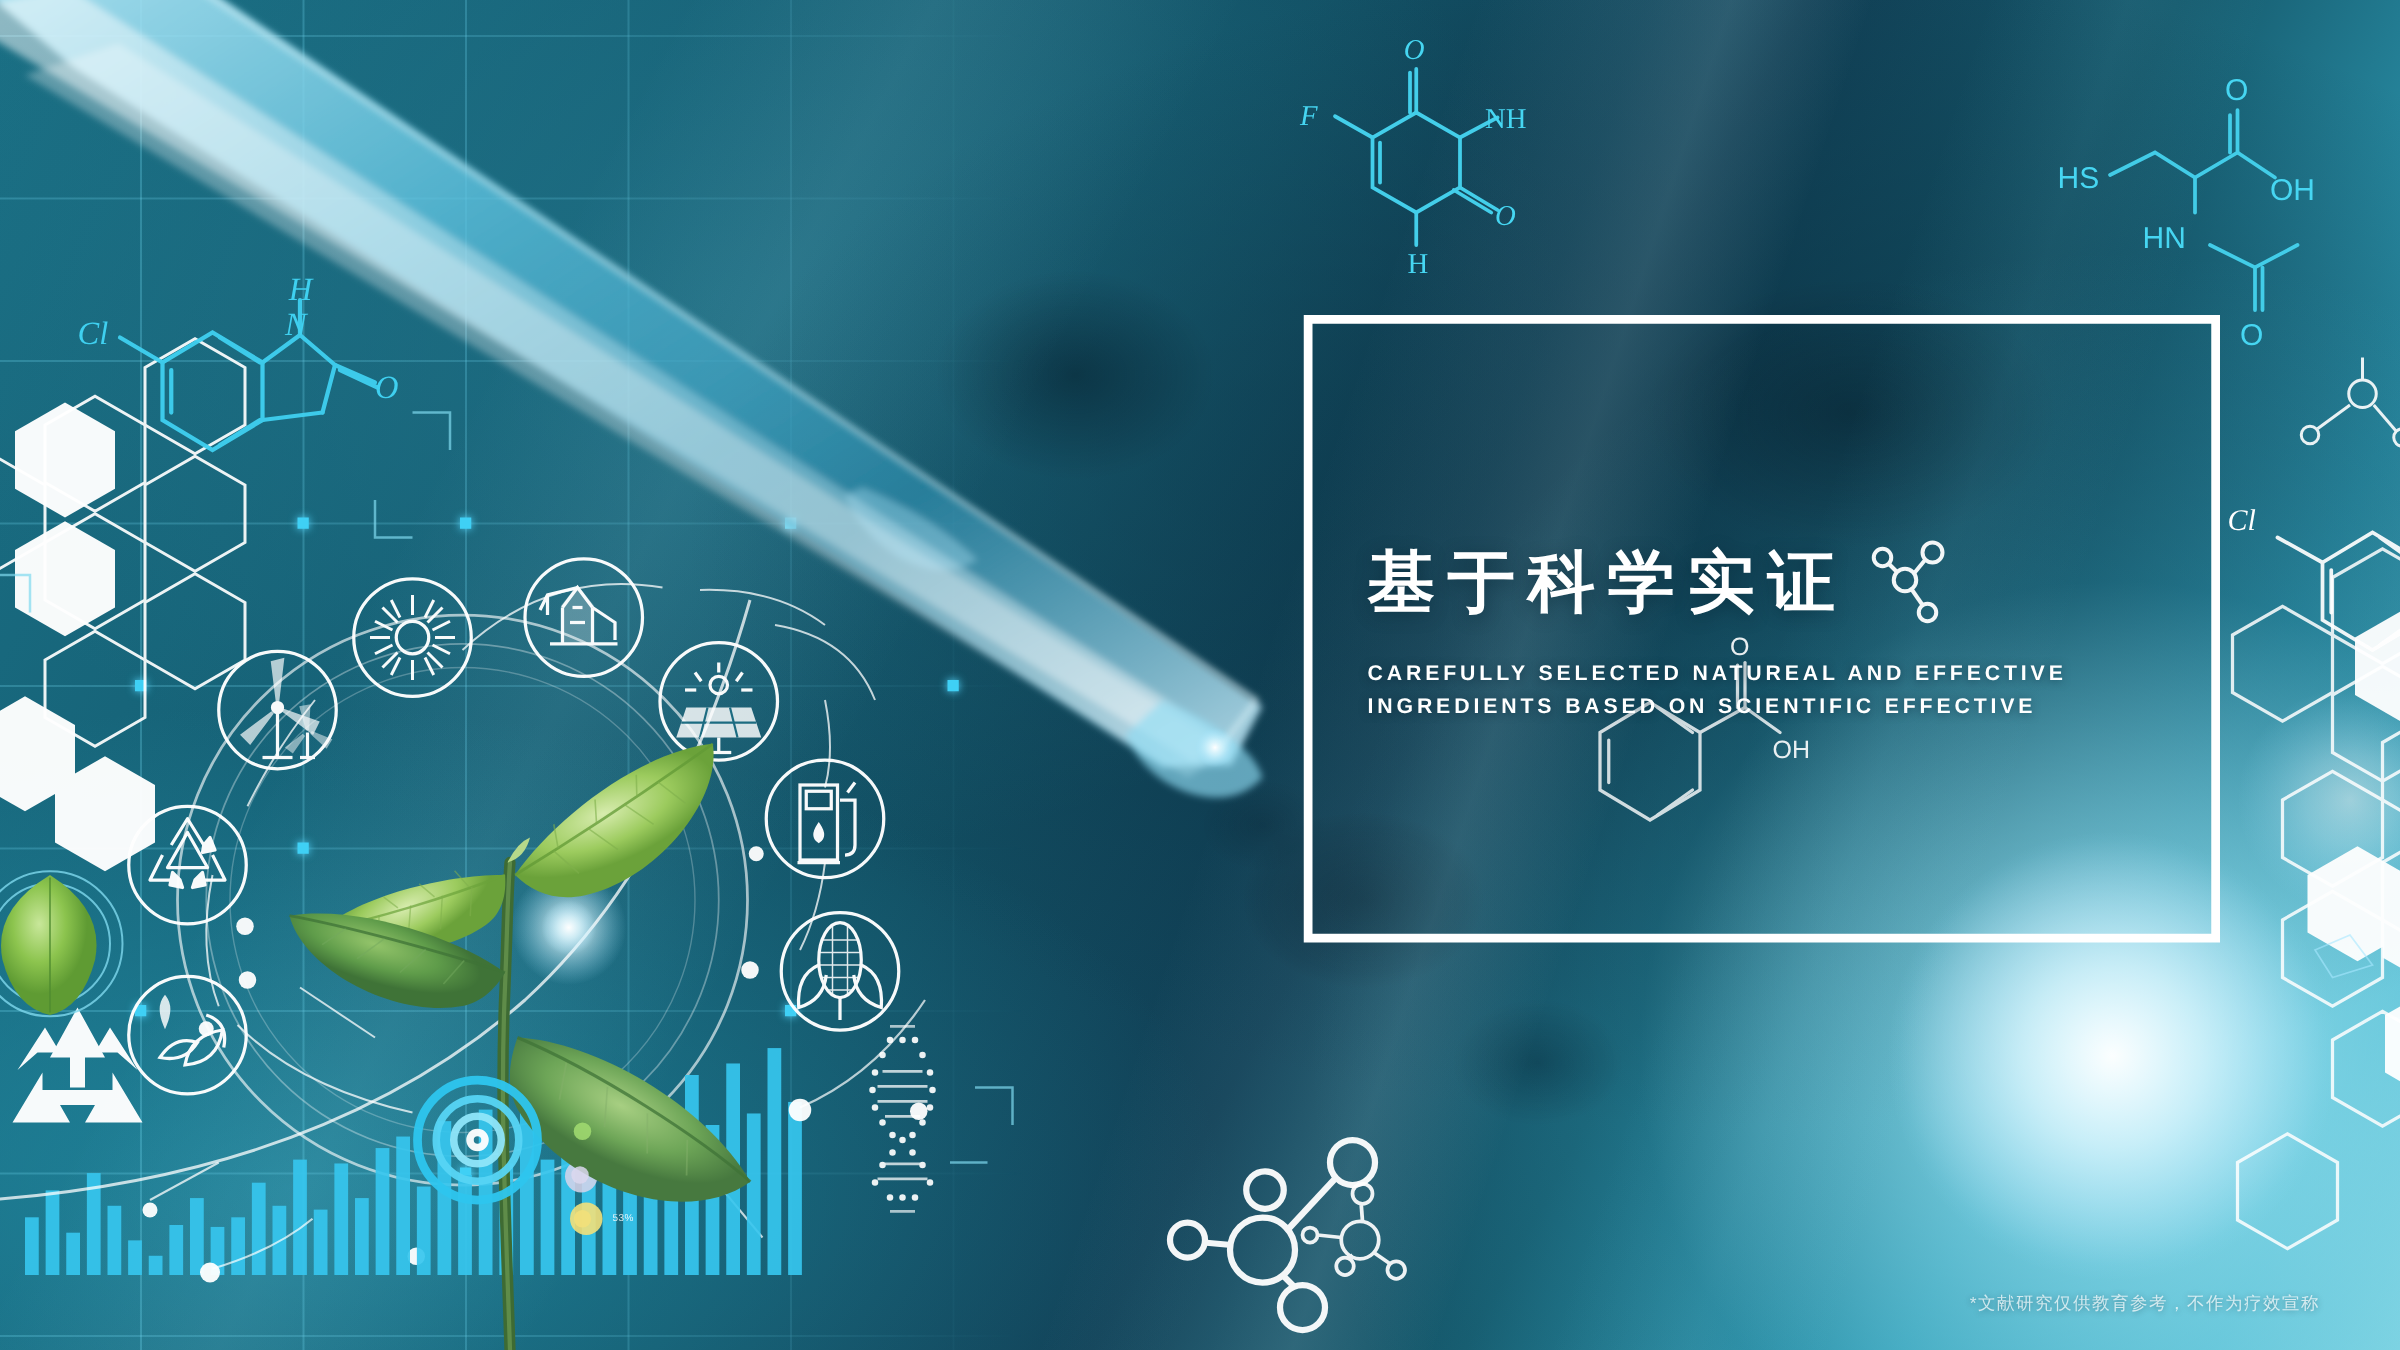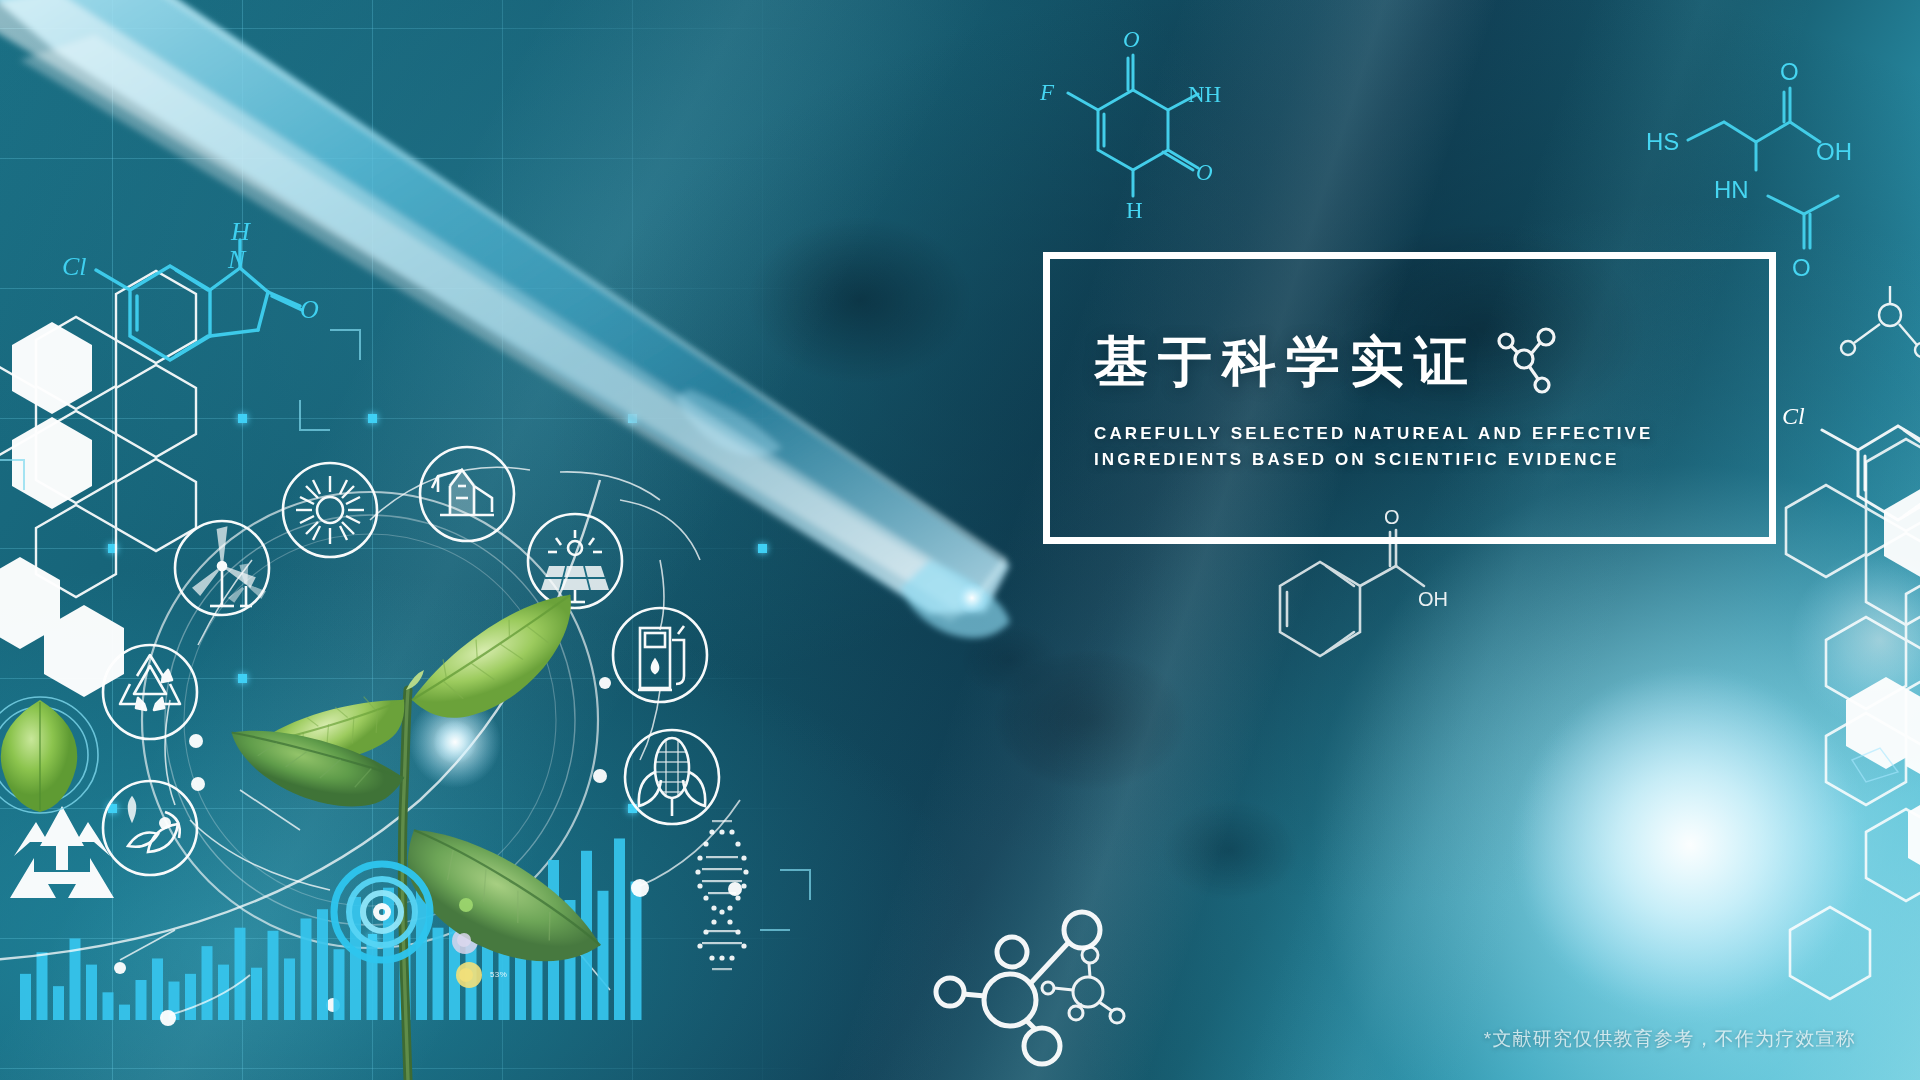--- a/index.html
+++ b/index.html
@@ -52,21 +52,21 @@
     mask-image:linear-gradient(to right, rgba(0,0,0,.95) 0%, rgba(0,0,0,.75) 55%, rgba(0,0,0,0) 100%);
     -webkit-mask-image:linear-gradient(to right, rgba(0,0,0,.95) 0%, rgba(0,0,0,.75) 55%, rgba(0,0,0,0) 100%);
   }
   .grid-node{ position:absolute; width:9px; height:9px; background:#3fd0f5; box-shadow:0 0 7px #55d8ff; }
 
   
   svg.ov{ position:absolute; left:0; top:0; width:1920px; height:1080px; overflow:visible; }
 
   
   #headline-card{
-    position:absolute; left:1043px; top:252px; width:733px; height:292px;
+    position:absolute; left:1043px; top:252px; width:733px; height:502px;
     border:7px solid #ffffff;
   }
   #headline-inner{
     position:absolute; left:0; top:0; width:100%; height:100%;
     display:flex; flex-direction:column; justify-content:center;
     padding:0 0 0 44px;
   }
   .cn-line{
     color:#fff; font-size:54px; font-weight:bold; letter-spacing:10px;
     line-height:1.30; white-space:nowrap;
@@ -77,21 +77,21 @@
   #en-sub{ margin-top:22px; }
   .en-line{
     color:#fff; font-size:17px; font-weight:bold; letter-spacing:3.1px;
     line-height:1.55; white-space:nowrap;
     text-shadow:0 1px 7px rgba(0,30,45,.5);
   }
 
   
   #disclaimer{
     position:absolute; right:64px; bottom:28px;
-    color:rgba(255,255,255,.72); font-size:19px; letter-spacing:1.2px;
+    color:rgba(255,255,255,.72); font-size:14px; letter-spacing:1.2px;
     white-space:nowrap; text-shadow:0 1px 5px rgba(0,40,55,.4);margin-top:22px;
   }
 
   
   .pct{ position:absolute; color:rgba(255,255,255,.85); font-size:8px; letter-spacing:.4px; }
 </style>
 </head>
 <body>
 
 <div id="banner">
@@ -704,21 +704,21 @@
             <path d="M34,34 L27,27"></path>
             <path d="M47,35 L56,24"></path>
             <path d="M45,47 L54,60"></path>
           </g>
         </svg>
       </div>
 
 
       <div id="en-sub">
         <div class="en-line">CAREFULLY SELECTED NATUREAL AND EFFECTIVE</div>
-        <div class="en-line">INGREDIENTS BASED ON SCIENTIFIC EVIDENCE</div>
+        <div class="en-line">INGREDIENTS BASED ON SCIENTIFIC EFFECTIVE</div>
       </div>
 
     </div>
   </div>
 
   <div id="disclaimer">*文献研究仅供教育参考，不作为疗效宣称</div>
 
 </div>
 
 </body></html>

